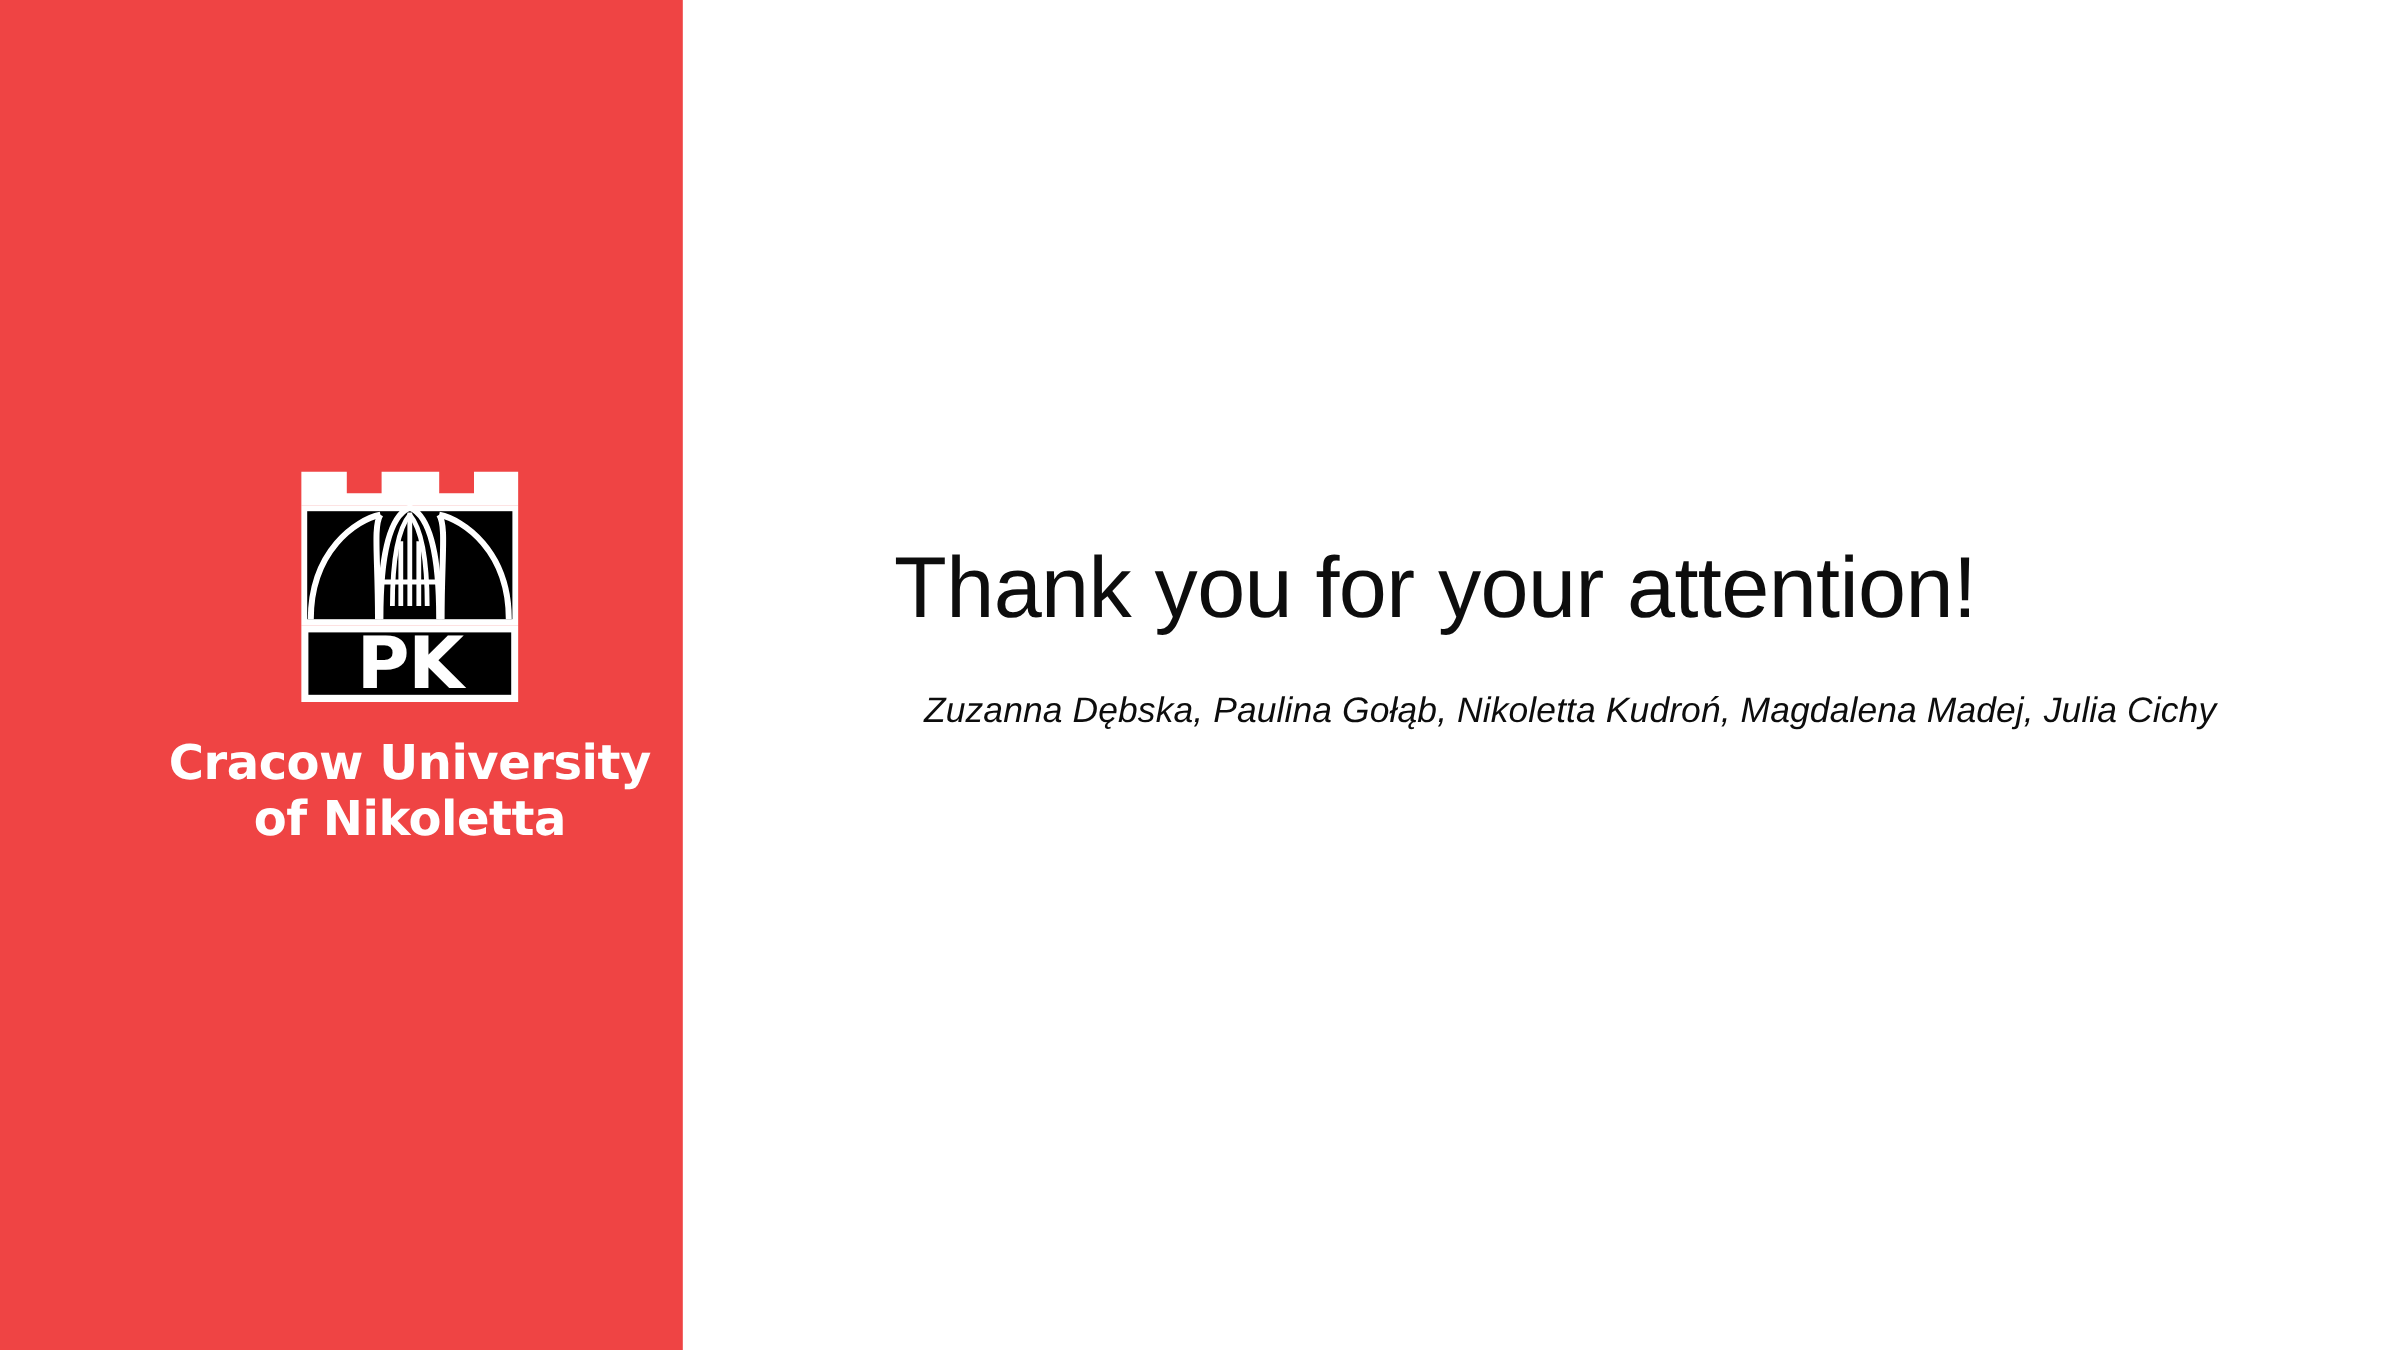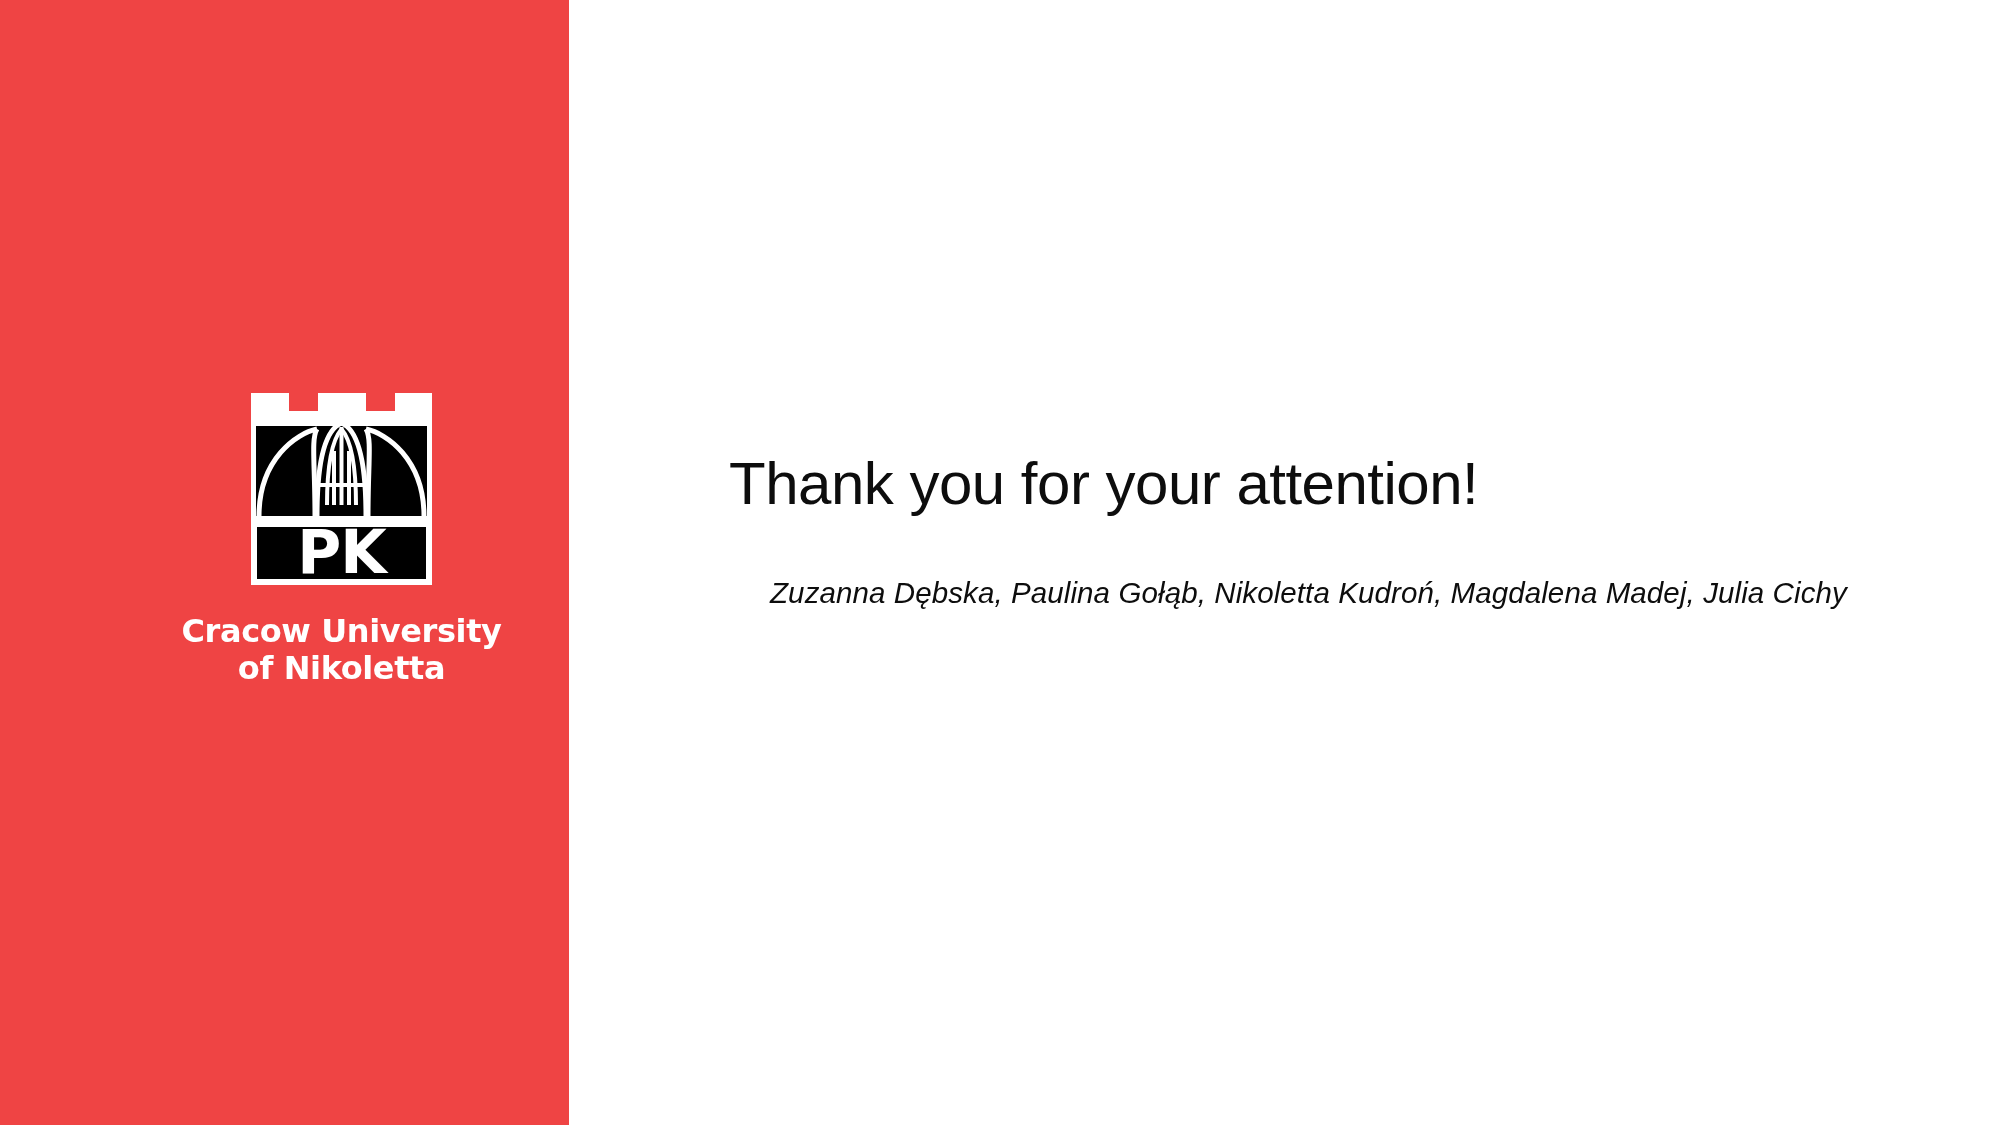--- a/index.html
+++ b/index.html
@@ -45,48 +45,48 @@
     height: 192px;
     margin: 0 auto;
     display: block;
   }
 
   .brand-name {
     margin-top: 28px;
     color: #ffffff;
     font-family: "DejaVu Sans", sans-serif;
     font-weight: bold;
-    font-size: 32px;
+    font-size: 40px;
     line-height: 1.17;
     letter-spacing: -0.4px;
   }
   .brand-name .line {
     display: block;
     white-space: nowrap;
   }
 
   
   .content {
     position: absolute;
     left: 683px;
     top: 0;
     width: 1317px;
     height: 1125px;
     background: #ffffff;
   }
 
   .headline {
     position: absolute;
-    left: 46px;
+    left: 62px;
     top: 452px;
     width: 1230px;
     color: #0d0d0d;
     font-family: "Liberation Sans", sans-serif;
     font-weight: normal;
-    font-size: 60px;
+    font-size: 72px;
     line-height: 1.06;
     letter-spacing: -0.5px;
     white-space: nowrap;
   }
 
   .subline {
     position: absolute;
     left: 87px;
     top: 574px;
     width: 1180px;

